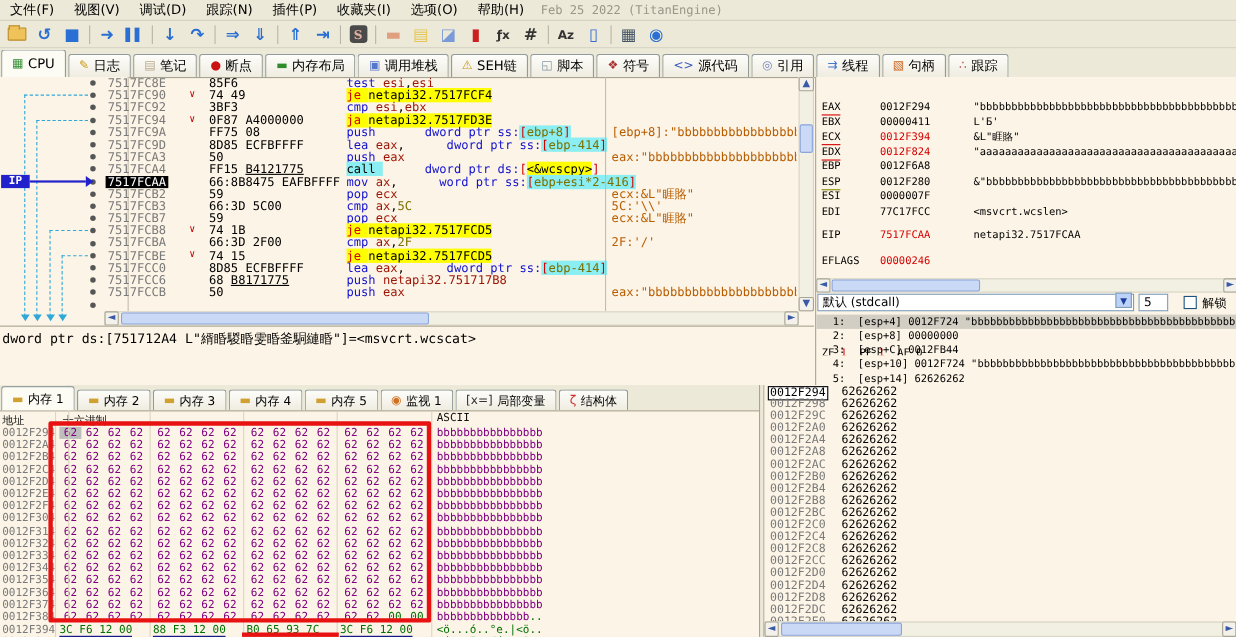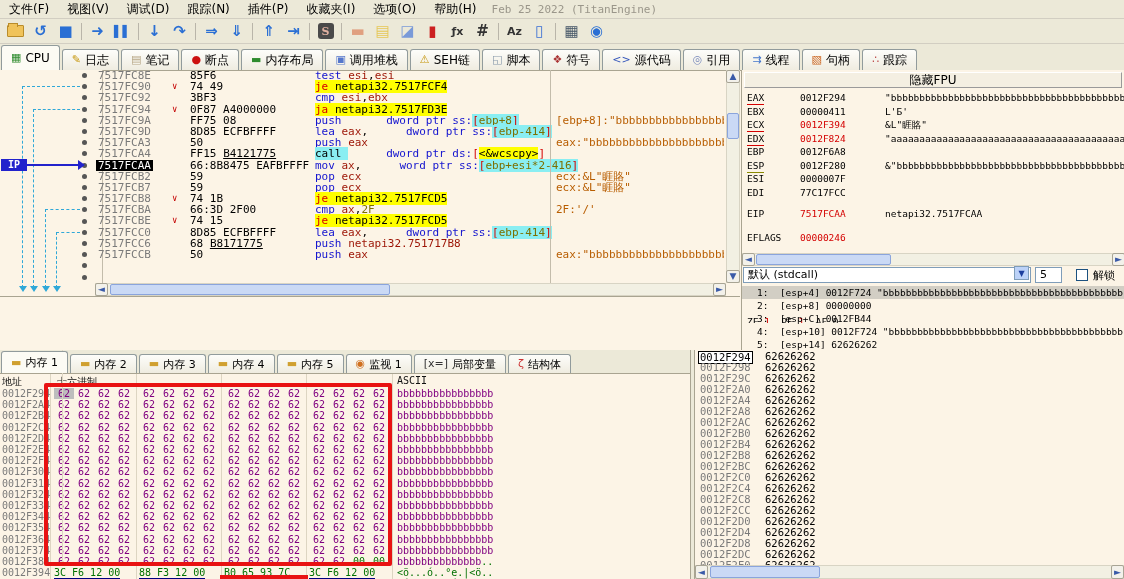--- a/index.html
+++ b/index.html
@@ -26,21 +26,21 @@
   .tab { height:21px; display:flex; align-items:center; gap:4px; padding:0 9px; margin-right:2px; background:linear-gradient(#fdfdfa,#efece0); border:1px solid #919b9c; border-bottom:none; border-radius:3px 3px 0 0; font-size:12px; white-space:nowrap; }
   .tab.active { height:25px; background:#fcfbf4; position:relative; z-index:2; }
   #tabbar-bottom .tab { font-size:11px; height:19px; }
   #tabbar-bottom .tab.active { height:22px; }
   .tab .ticon { font-size:11px; line-height:10px; }
 
   
   #cpu-bg { position:absolute; left:0; top:70px; width:1124px; height:280px; background:#fcf4e6; border-top:1px solid #a9a491; }
 
   
-  #dis-gutter { position:absolute; left:0; top:70px; width:103px; height:226px; background:#fcf4e6; border-right:1px solid #c3bcab; }
+  #dis-gutter { position:absolute; left:0; top:70px; width:117px; height:226px; background:#fcf4e6; border-right:1px solid #c3bcab; }
   #dis-rows { position:absolute; left:95px; top:70px; width:631px; height:213px; overflow:hidden; font-size:11px; }
   .dis-row { position:relative; height:11.2px; line-height:11.3px; font-family:"DejaVu Sans Mono","Liberation Mono",monospace; white-space:pre; }
   .dis-row.sel { background:#c9c9c9; }
   .d-addr { position:absolute; left:3px; color:#7a7a7a; }
   .d-addr.eip { background:#000; color:#fff; padding:0 2px; left:1px; }
   .d-marker { position:absolute; left:77px; color:#c40000; font-size:9px; }
   .d-bytes { position:absolute; left:95px; }
   .d-ins { position:absolute; left:220px; }
   .d-cmt { position:absolute; left:461px; width:168px; overflow:hidden; color:#b85d00; }
   .tk-m  { color:#1313cf; } .tk-r { color:#9c1304; } .tk-k { color:#1313cf;margin-left:38px; }
@@ -308,20 +308,21 @@
     <div class="dis-row"><span class="d-addr">7517FC8E</span><span class="d-bytes"><span>85F6</span></span><span class="d-ins"><span class="tk-m">test </span><span class="tk-r">esi</span><span class="tk-b">,</span><span class="tk-r">esi</span></span></div>
     <div class="dis-row"><span class="d-addr">7517FC90</span><span class="d-marker">∨</span><span class="d-bytes"><span>74 49</span></span><span class="d-ins"><span class="tk-jr">je </span><span class="tk-jt">netapi32.7517FCF4</span></span></div>
     <div class="dis-row"><span class="d-addr">7517FC92</span><span class="d-bytes"><span>3BF3</span></span><span class="d-ins"><span class="tk-m">cmp </span><span class="tk-r">esi</span><span class="tk-b">,</span><span class="tk-r">ebx</span></span></div>
     <div class="dis-row"><span class="d-addr">7517FC94</span><span class="d-marker">∨</span><span class="d-bytes"><span>0F87 A4000000</span></span><span class="d-ins"><span class="tk-jr">ja </span><span class="tk-jt">netapi32.7517FD3E</span></span></div>
     <div class="dis-row"><span class="d-addr">7517FC9A</span><span class="d-bytes"><span>FF75 08</span></span><span class="d-ins"><span class="tk-m">push </span><span class="tk-k">dword ptr ss:</span><span class="tk-br tk-cy">[</span><span class="tk-me tk-cy">ebp+8</span><span class="tk-br tk-cy">]</span></span><span class="d-cmt">[ebp+8]:"bbbbbbbbbbbbbbbbbbbbbbbb</span></div>
     <div class="dis-row"><span class="d-addr">7517FC9D</span><span class="d-bytes"><span>8D85 ECFBFFFF</span></span><span class="d-ins"><span class="tk-m">lea </span><span class="tk-r">eax</span><span class="tk-b">,</span><span class="tk-k">dword ptr ss:</span><span class="tk-br tk-cy">[</span><span class="tk-me tk-cy">ebp-414</span><span class="tk-br tk-cy">]</span></span></div>
     <div class="dis-row"><span class="d-addr">7517FCA3</span><span class="d-bytes"><span>50</span></span><span class="d-ins"><span class="tk-m">push </span><span class="tk-r">eax</span></span><span class="d-cmt">eax:"bbbbbbbbbbbbbbbbbbbbbbbb</span></div>
     <div class="dis-row"><span class="d-addr">7517FCA4</span><span class="d-bytes"><span>FF15 </span><span class="tk-u">B4121775</span></span><span class="d-ins"><span class="tk-b tk-cy">call </span><span class="tk-k">dword ptr ds:</span><span class="tk-br">[</span><span class="tk-b tk-y">&lt;&amp;wcscpy&gt;</span><span class="tk-br">]</span></span></div>
     <div class="dis-row"><span class="d-addr eip">7517FCAA</span><span class="d-bytes"><span>66:8B8475 EAFBFFFF</span></span><span class="d-ins"><span class="tk-m">mov </span><span class="tk-r">ax</span><span class="tk-b">,</span><span class="tk-k">word ptr ss:</span><span class="tk-br tk-cy">[</span><span class="tk-me tk-cy">ebp+esi*2-416</span><span class="tk-br tk-cy">]</span></span></div>
     <div class="dis-row"><span class="d-addr">7517FCB2</span><span class="d-bytes"><span>59</span></span><span class="d-ins"><span class="tk-m">pop </span><span class="tk-r">ecx</span></span><span class="d-cmt">ecx:&amp;L"睚賂"</span></div>
+    <div class="dis-row"><span class="d-addr">7517FCB3</span><span class="d-bytes"><span>66:3D 5C00</span></span><span class="d-ins"><span class="tk-m">cmp </span><span class="tk-r">ax</span><span class="tk-b">,</span><span class="tk-n">5C</span></span><span class="d-cmt">5C:'\\'</span></div>
     <div class="dis-row"><span class="d-addr">7517FCB7</span><span class="d-bytes"><span>59</span></span><span class="d-ins"><span class="tk-m">pop </span><span class="tk-r">ecx</span></span><span class="d-cmt">ecx:&amp;L"睚賂"</span></div>
     <div class="dis-row"><span class="d-addr">7517FCB8</span><span class="d-marker">∨</span><span class="d-bytes"><span>74 1B</span></span><span class="d-ins"><span class="tk-jr">je </span><span class="tk-jt">netapi32.7517FCD5</span></span></div>
     <div class="dis-row"><span class="d-addr">7517FCBA</span><span class="d-bytes"><span>66:3D 2F00</span></span><span class="d-ins"><span class="tk-m">cmp </span><span class="tk-r">ax</span><span class="tk-b">,</span><span class="tk-n">2F</span></span><span class="d-cmt">2F:'/'</span></div>
     <div class="dis-row"><span class="d-addr">7517FCBE</span><span class="d-marker">∨</span><span class="d-bytes"><span>74 15</span></span><span class="d-ins"><span class="tk-jr">je </span><span class="tk-jt">netapi32.7517FCD5</span></span></div>
     <div class="dis-row"><span class="d-addr">7517FCC0</span><span class="d-bytes"><span>8D85 ECFBFFFF</span></span><span class="d-ins"><span class="tk-m">lea </span><span class="tk-r">eax</span><span class="tk-b">,</span><span class="tk-k">dword ptr ss:</span><span class="tk-br tk-cy">[</span><span class="tk-me tk-cy">ebp-414</span><span class="tk-br tk-cy">]</span></span></div>
     <div class="dis-row"><span class="d-addr">7517FCC6</span><span class="d-bytes"><span>68 </span><span class="tk-u">B8171775</span></span><span class="d-ins"><span class="tk-m">push </span><span class="tk-r">netapi32.751717B8</span></span></div>
     <div class="dis-row"><span class="d-addr">7517FCCB</span><span class="d-bytes"><span>50</span></span><span class="d-ins"><span class="tk-m">push </span><span class="tk-r">eax</span></span><span class="d-cmt">eax:"bbbbbbbbbbbbbbbbbbbbbbbb</span></div>
   </div>
 <div id="cmt-sep"></div>
 
@@ -329,33 +330,33 @@
 <div class="sb-btn" style="left:726px;top:70px;width:14px;height:13px;">▲</div>
 <div class="sb-thumb" style="left:727px;top:113px;width:12px;height:26px;"></div>
 <div class="sb-btn" style="left:726px;top:270px;width:14px;height:13px;">▼</div>
 
 <div class="sb-track" style="left:95px;top:283px;width:631px;height:13px;"></div>
 <div class="sb-btn" style="left:95px;top:283px;width:13px;height:13px;">◄</div>
 <div class="sb-thumb" style="left:110px;top:284px;width:280px;height:11px;"></div>
 <div class="sb-btn" style="left:713px;top:283px;width:13px;height:13px;">►</div>
 
 <div id="infopane">
+  <div class="line" style="top:3px;">dword ptr ds:[751712A4 L"縃睧騣睧雯睧釜駧縺睧"]=&lt;msvcrt.wcscat&gt;</div>
 </div>
 
 <div id="regpane">
-  <div id="fpu-btn">隐藏FPU</div>
   <div id="reg-rows">
       <div class="reg-row" style="top: 22px;"><span class="reg-name u-red">EAX</span><span class="reg-val">0012F294</span><span class="reg-info">"bbbbbbbbbbbbbbbbbbbbbbbbbbbbbbbbbbbbbbbbbbbb</span></div>
       <div class="reg-row" style="top: 35.5px;"><span class="reg-name">EBX</span><span class="reg-val">00000411</span><span class="reg-info">L'Б'</span></div>
       <div class="reg-row" style="top: 49px;"><span class="reg-name u-red">ECX</span><span class="reg-val red">0012F394</span><span class="reg-info">&amp;L"睚賂"</span></div>
       <div class="reg-row" style="top: 62.5px;"><span class="reg-name u-red">EDX</span><span class="reg-val red">0012F824</span><span class="reg-info">"aaaaaaaaaaaaaaaaaaaaaaaaaaaaaaaaaaaaaaaaaaaa</span></div>
       <div class="reg-row" style="top: 76px;"><span class="reg-name">EBP</span><span class="reg-val">0012F6A8</span></div>
       <div class="reg-row" style="top: 89.5px;"><span class="reg-name u-olive">ESP</span><span class="reg-val">0012F280</span><span class="reg-info">&amp;"bbbbbbbbbbbbbbbbbbbbbbbbbbbbbbbbbbbbbbbbbbb</span></div>
       <div class="reg-row" style="top: 103px;"><span class="reg-name">ESI</span><span class="reg-val">0000007F</span></div>
-      <div class="reg-row" style="top: 116.5px;"><span class="reg-name">EDI</span><span class="reg-val">77C17FCC</span></div>
+      <div class="reg-row" style="top: 116.5px;"><span class="reg-name">EDI</span><span class="reg-val">77C17FCC</span><span class="reg-info">&lt;msvcrt.wcslen&gt;</span></div>
       <div class="reg-row" style="top: 138px;"><span class="reg-name">EIP</span><span class="reg-val red">7517FCAA</span><span class="reg-info">netapi32.7517FCAA</span></div>
       <div class="reg-row" style="top: 162px;"><span class="reg-name">EFLAGS</span><span class="reg-val red">00000246</span></div>
     </div>
   <div id="flags-row"><span>ZF </span><span class="flag-red">1</span><span>  PF </span><span class="flag-red">1</span><span>  AF </span><span class="">0</span></div>
 
   <div class="sb-track" style="left:0px;top:183px;width:383px;height:13px;"></div>
   <div class="sb-btn" style="left:0px;top:183px;width:13px;height:13px;">◄</div>
   <div class="sb-thumb" style="left:14px;top:184px;width:135px;height:11px;"></div>
   <div class="sb-btn" style="left:370px;top:183px;width:13px;height:13px;">►</div>
   <div id="callconv">

